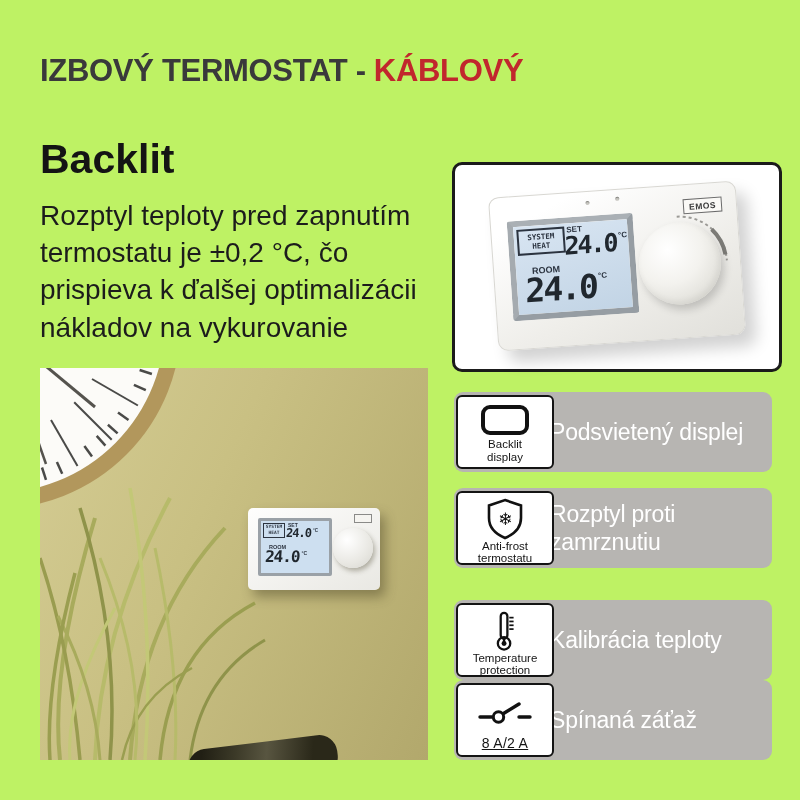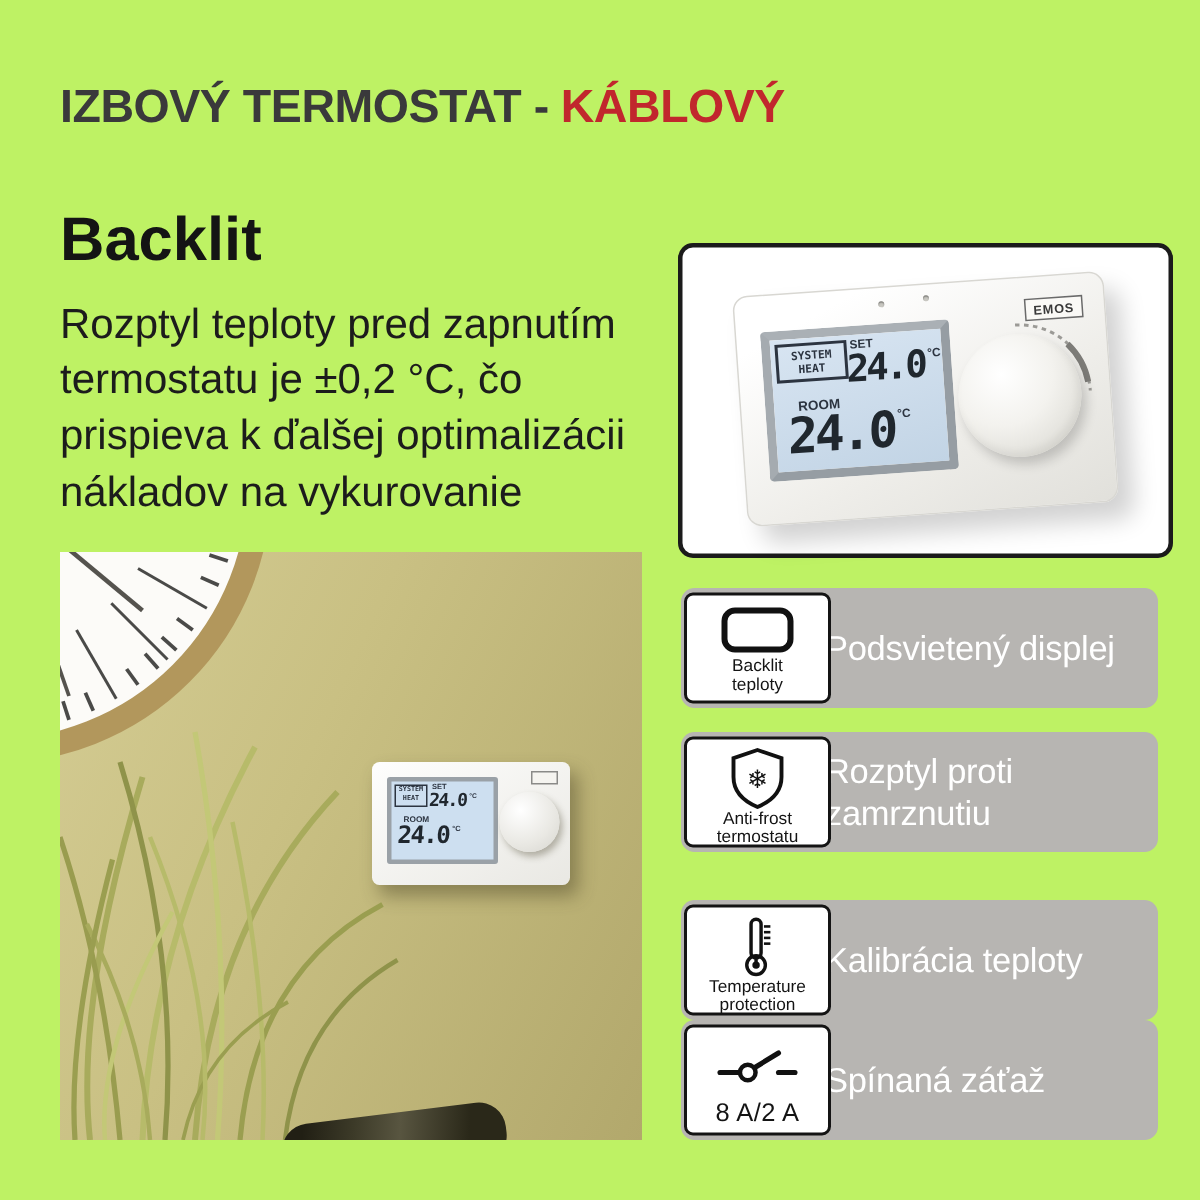--- a/index.html
+++ b/index.html
@@ -85,21 +85,21 @@
   .feat-row{position:absolute;left:452px;width:330px;height:80px;}
   .feat-bar{position:absolute;left:2px;right:10px;top:0;bottom:0;background:#b7b5b2;border-radius:9px;}
   .bar-label{position:absolute;left:96px;right:10px;top:0;bottom:0;display:flex;align-items:center;
              color:#ffffff;font-weight:400;font-size:23px;letter-spacing:-0.2px;line-height:1.22;}
   .icon-box{position:absolute;left:4px;top:3px;width:98px;height:74px;background:#ffffff;
             border:2.5px solid #141414;border-radius:6px;box-sizing:border-box;
             display:flex;flex-direction:column;align-items:center;padding:5px 2px 4px;}
   .icon-area{flex:1;display:flex;align-items:center;justify-content:center;}
   .cap{font-size:11.5px;color:#141414;line-height:1.08;text-align:center;}
   .cap span{display:block;}
-  .cap-amp{font-size:17px;letter-spacing:.3px;}
+  .cap-amp{font-size:14px;letter-spacing:.3px;text-decoration:underline;}
 </style>
 </head>
 <body>
 
 <div class="page">
 
   <h1 class="h1"><span class="t-dark">IZBOVÝ TERMOSTAT -</span><span class="t-red">KÁBLOVÝ</span></h1>
 
   <h2 class="h2">Backlit</h2>
   <p class="body-text">Rozptyl teploty pred zapnutím termostatu je ±0,2 °C, čo prispieva k ďalšej optimalizácii nákladov na vykurovanie</p>
@@ -209,21 +209,21 @@
       <div class="bar-label">Podsvietený displej</div>
     </div>
     <div class="icon-box">
       <div class="icon-area">
         <svg width="52" height="36" viewBox="0 0 52 36">
             <rect x="4" y="5" width="44" height="26" rx="7" fill="none" stroke="#111" stroke-width="4"></rect>
           </svg>
       </div>
       <div class="cap">
         <span>Backlit</span>
-        <span>teploty</span>
+        <span>display</span>
       </div>
     </div>
   </div>
 
   <div class="feat-row" style="top:488px;">
     <div class="feat-bar">
       <div class="bar-label">Rozptyl proti zamrznutiu</div>
     </div>
     <div class="icon-box">
       <div class="icon-area">

